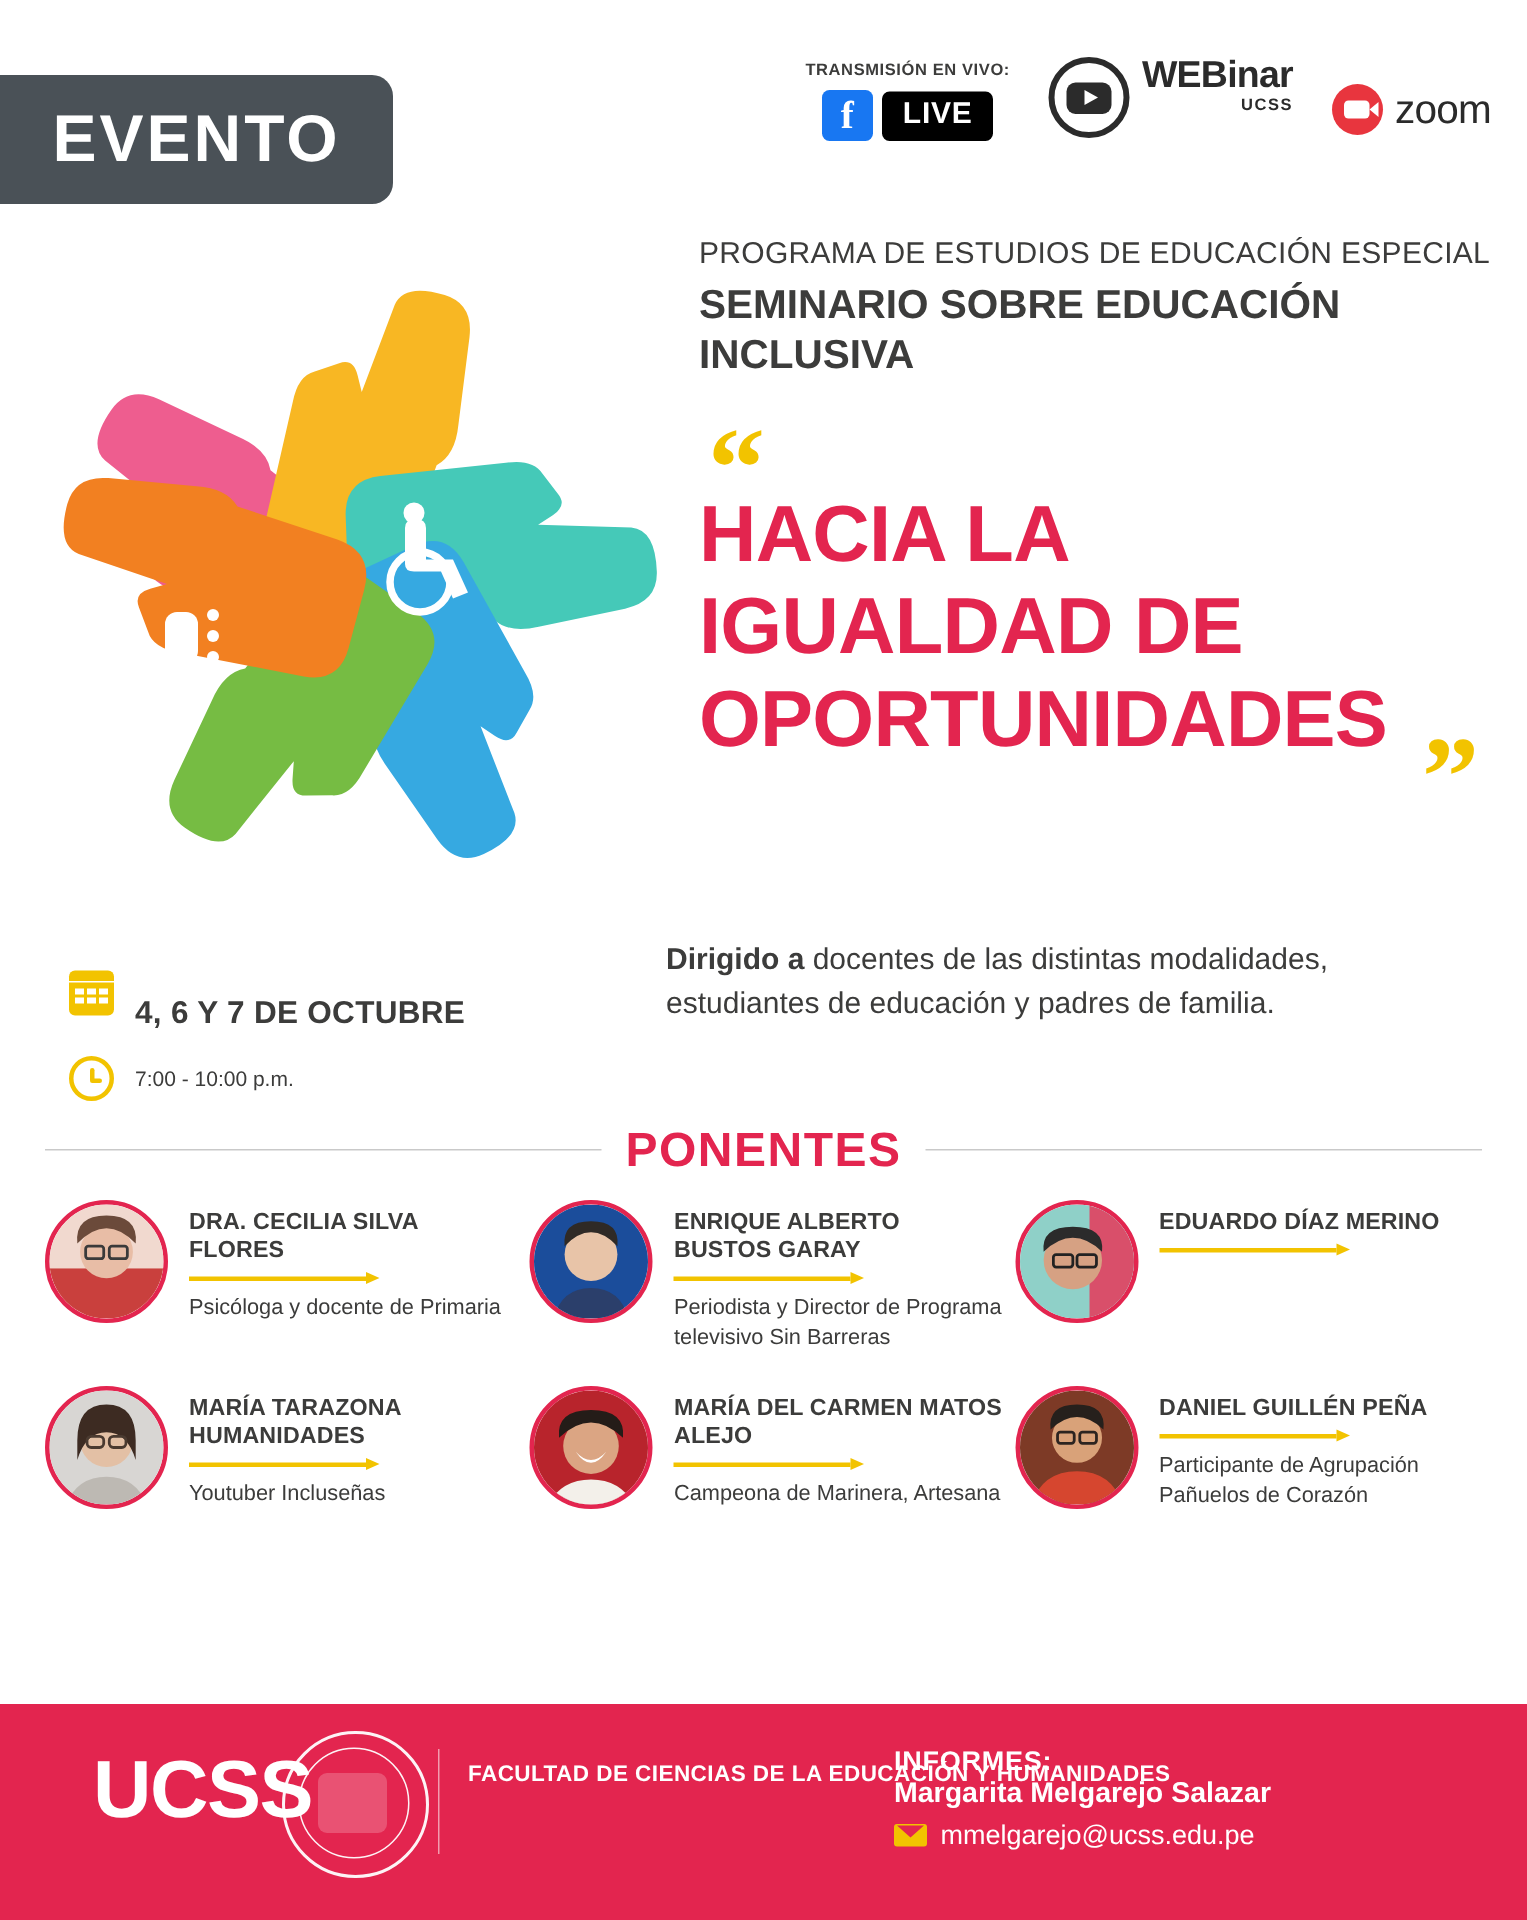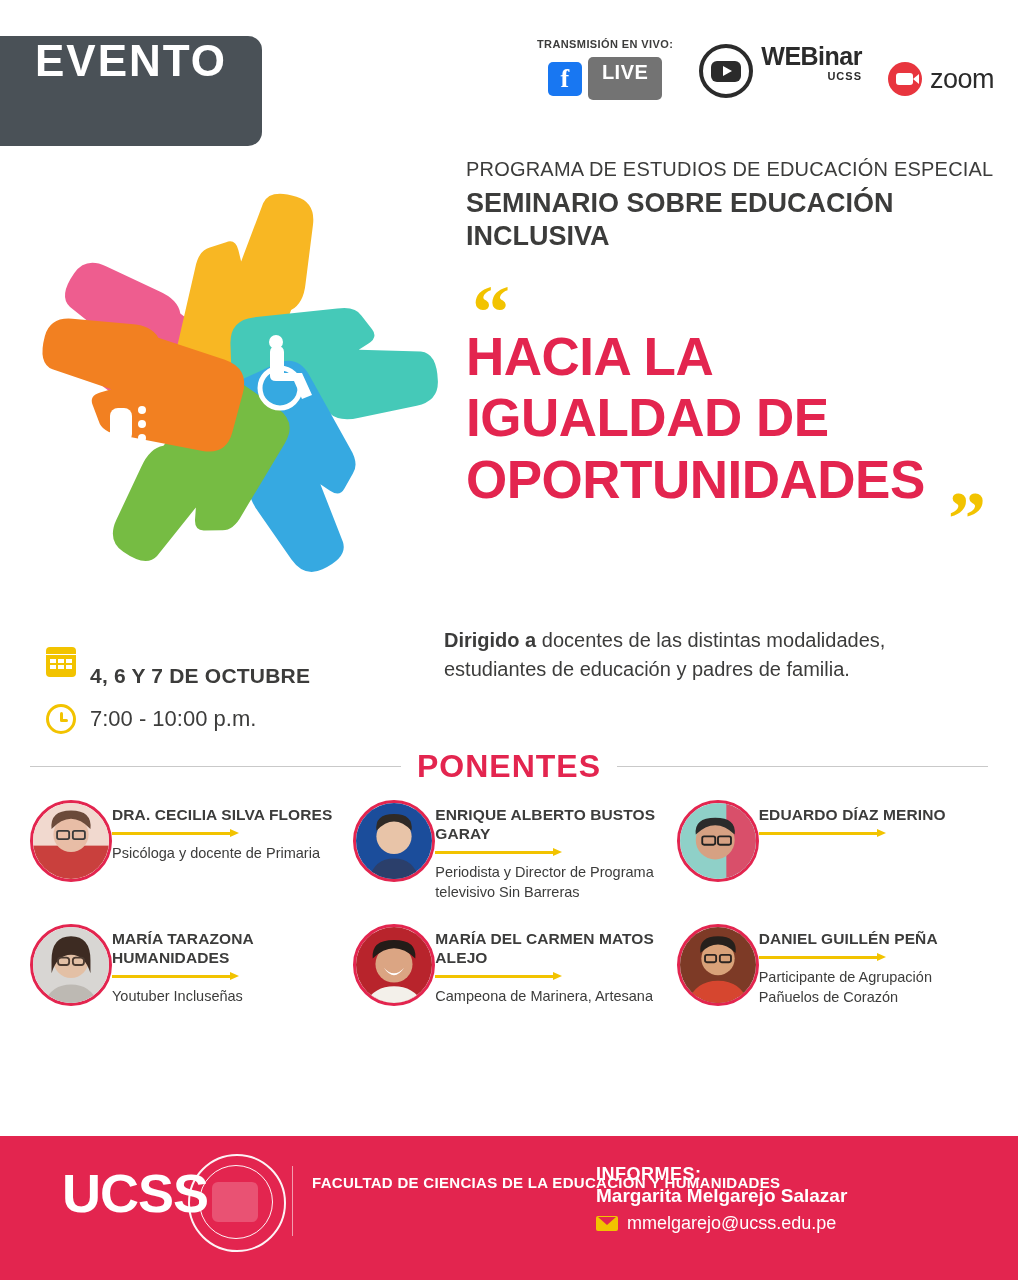--- a/index.html
+++ b/index.html
@@ -13,27 +13,27 @@
     position: relative;
     overflow: hidden;
     font-family: "Liberation Sans", sans-serif;
     color: #3c3c3b;
   }
 
   
   .evento-badge {
     position: absolute;
     left: 0;
-    top: 36px;
+    top: 50px;
     width: 262px;
-    height: 110px;
+    height: 86px;
     background: #4a5157;
     border-radius: 0 14px 14px 0;
     display: flex;
-    align-items: flex-start;
+    align-items: center;
     justify-content: center;
   }
   .evento-badge span {
     color: #ffffff;
     font-size: 44px;
     font-weight: bold;
     letter-spacing: 2px;
   }
 
   
@@ -70,25 +70,25 @@
     color: #fff;
     font-size: 26px;
     font-weight: bold;
     font-family: "Liberation Serif", serif;
     display: flex;
     align-items: center;
     justify-content: center;
     line-height: 1;
   }
   .live-pill {
-    background: #737373;
+    background: #000000;
     color: #fff;
     font-size: 20px;
     font-weight: bold;
-    padding: 4px 14px 16px;
+    padding: 4px 14px 6px;
     border-radius: 5px;
     letter-spacing: .5px;
   }
   .webinar-block {
     display: flex;
     align-items: flex-start;
     gap: 8px;
     padding-bottom: 2px;
   }
   .yt-circle {
@@ -248,21 +248,21 @@
     margin-bottom: 16px;
   }
   .dt-text-bold {
     font-size: 21px;
     font-weight: bold;
     color: #3c3c3b;
     letter-spacing: .2px;
     margin-top: 28px;
   }
   .dt-text {
-    font-size: 22px;
+    font-size: 14px;
     color: #3c3c3b;
   }
   .cal-ico {
     width: 30px;
     height: 30px;
     background: #f2c300;
     border-radius: 4px;
     position: relative;
   }
   .cal-ico::before {
@@ -350,20 +350,21 @@
     left: 30px;
     top: 800px;
     width: 962px;
     display: grid;
     grid-template-columns: repeat(3, 1fr);
     row-gap: 22px;
     column-gap: 8px;
   }
   .speaker {
     display: flex;
+    gap: 14px;
     align-items: flex-start;
   }
   .avatar {
     width: 82px;
     height: 82px;
     border-radius: 50%;
     border: 3px solid #e3254f;
     flex: 0 0 82px;
     overflow: hidden;
     position: relative;

